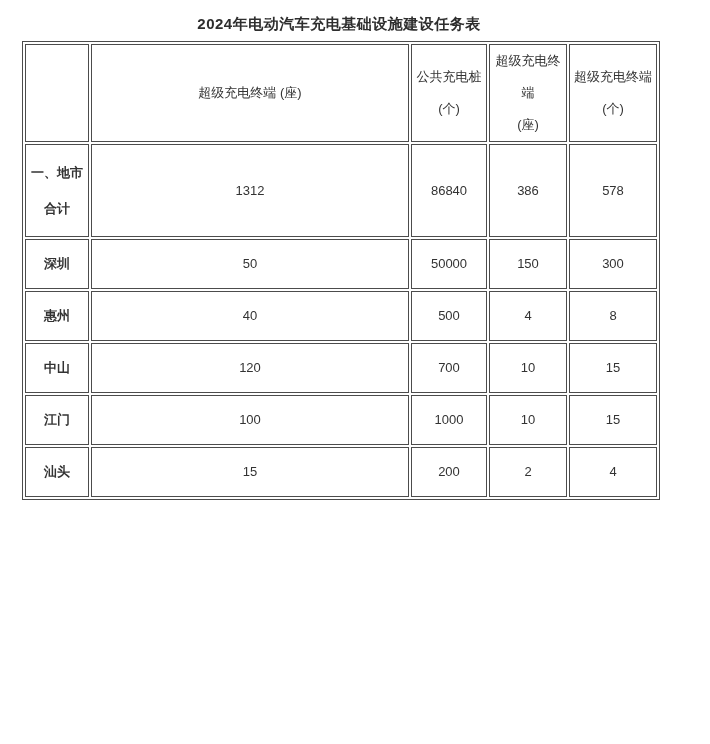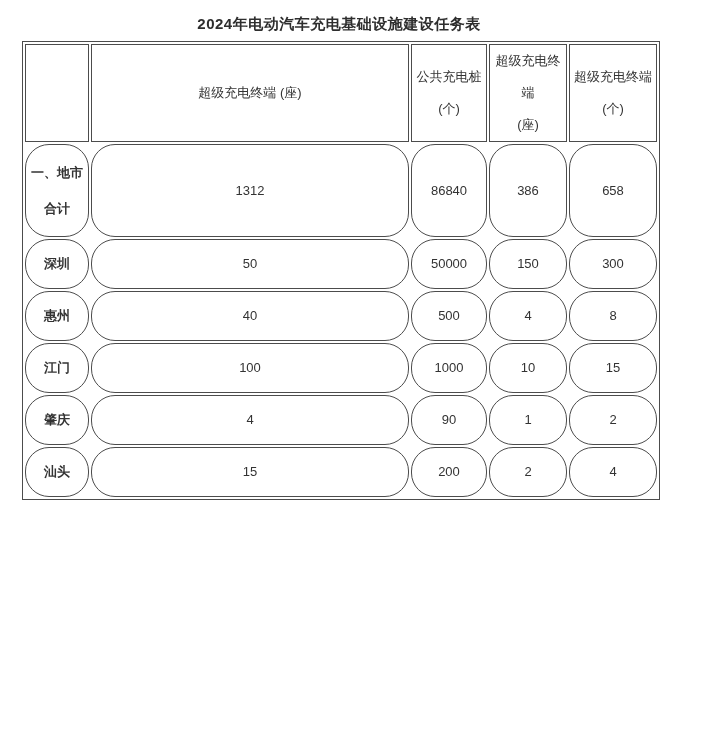--- a/index.html
+++ b/index.html
@@ -49,21 +49,21 @@
     margin-top: 14px;
   }
   .task-table thead tr { height: 87px; }
   .task-table tbody tr { height: 50px; }
   .task-table tbody tr.summary-row { height: 93px; }
   .task-table th {
     font-weight: normal;
     white-space: pre-line;
     line-height: 32px;
   }
-  .task-table td { line-height: 30px; border-radius: 24px; }
+  .task-table td { line-height: 30px; }
   .task-table td.row-label {
     font-weight: bold;
     line-height: 36px;
     padding: 0 1px;
   }
 </style>
 </head>
 <body>
 
 <div class="screen">
@@ -88,49 +88,49 @@
         <th>超级充电终端
 (个)</th>
       </tr>
     </thead>
     <tbody>
         <tr class="summary-row">
           <td class="row-label">一、地市合计</td>
           <td>1312</td>
           <td>86840</td>
           <td>386</td>
-          <td>658</td>
+          <td>578</td>
         </tr>
         <tr>
           <td class="row-label">深圳</td>
           <td>50</td>
           <td>50000</td>
           <td>150</td>
           <td>300</td>
         </tr>
         <tr>
           <td class="row-label">惠州</td>
           <td>40</td>
           <td>500</td>
           <td>4</td>
           <td>8</td>
         </tr>
         <tr>
+          <td class="row-label">中山</td>
+          <td>120</td>
+          <td>700</td>
+          <td>10</td>
+          <td>15</td>
+        </tr>
+        <tr>
           <td class="row-label">江门</td>
           <td>100</td>
           <td>1000</td>
           <td>10</td>
           <td>15</td>
-        </tr>
-        <tr>
-          <td class="row-label">肇庆</td>
-          <td>4</td>
-          <td>90</td>
-          <td>1</td>
-          <td>2</td>
         </tr>
         <tr>
           <td class="row-label">汕头</td>
           <td>15</td>
           <td>200</td>
           <td>2</td>
           <td>4</td>
         </tr>
       </tbody>
   </table>

